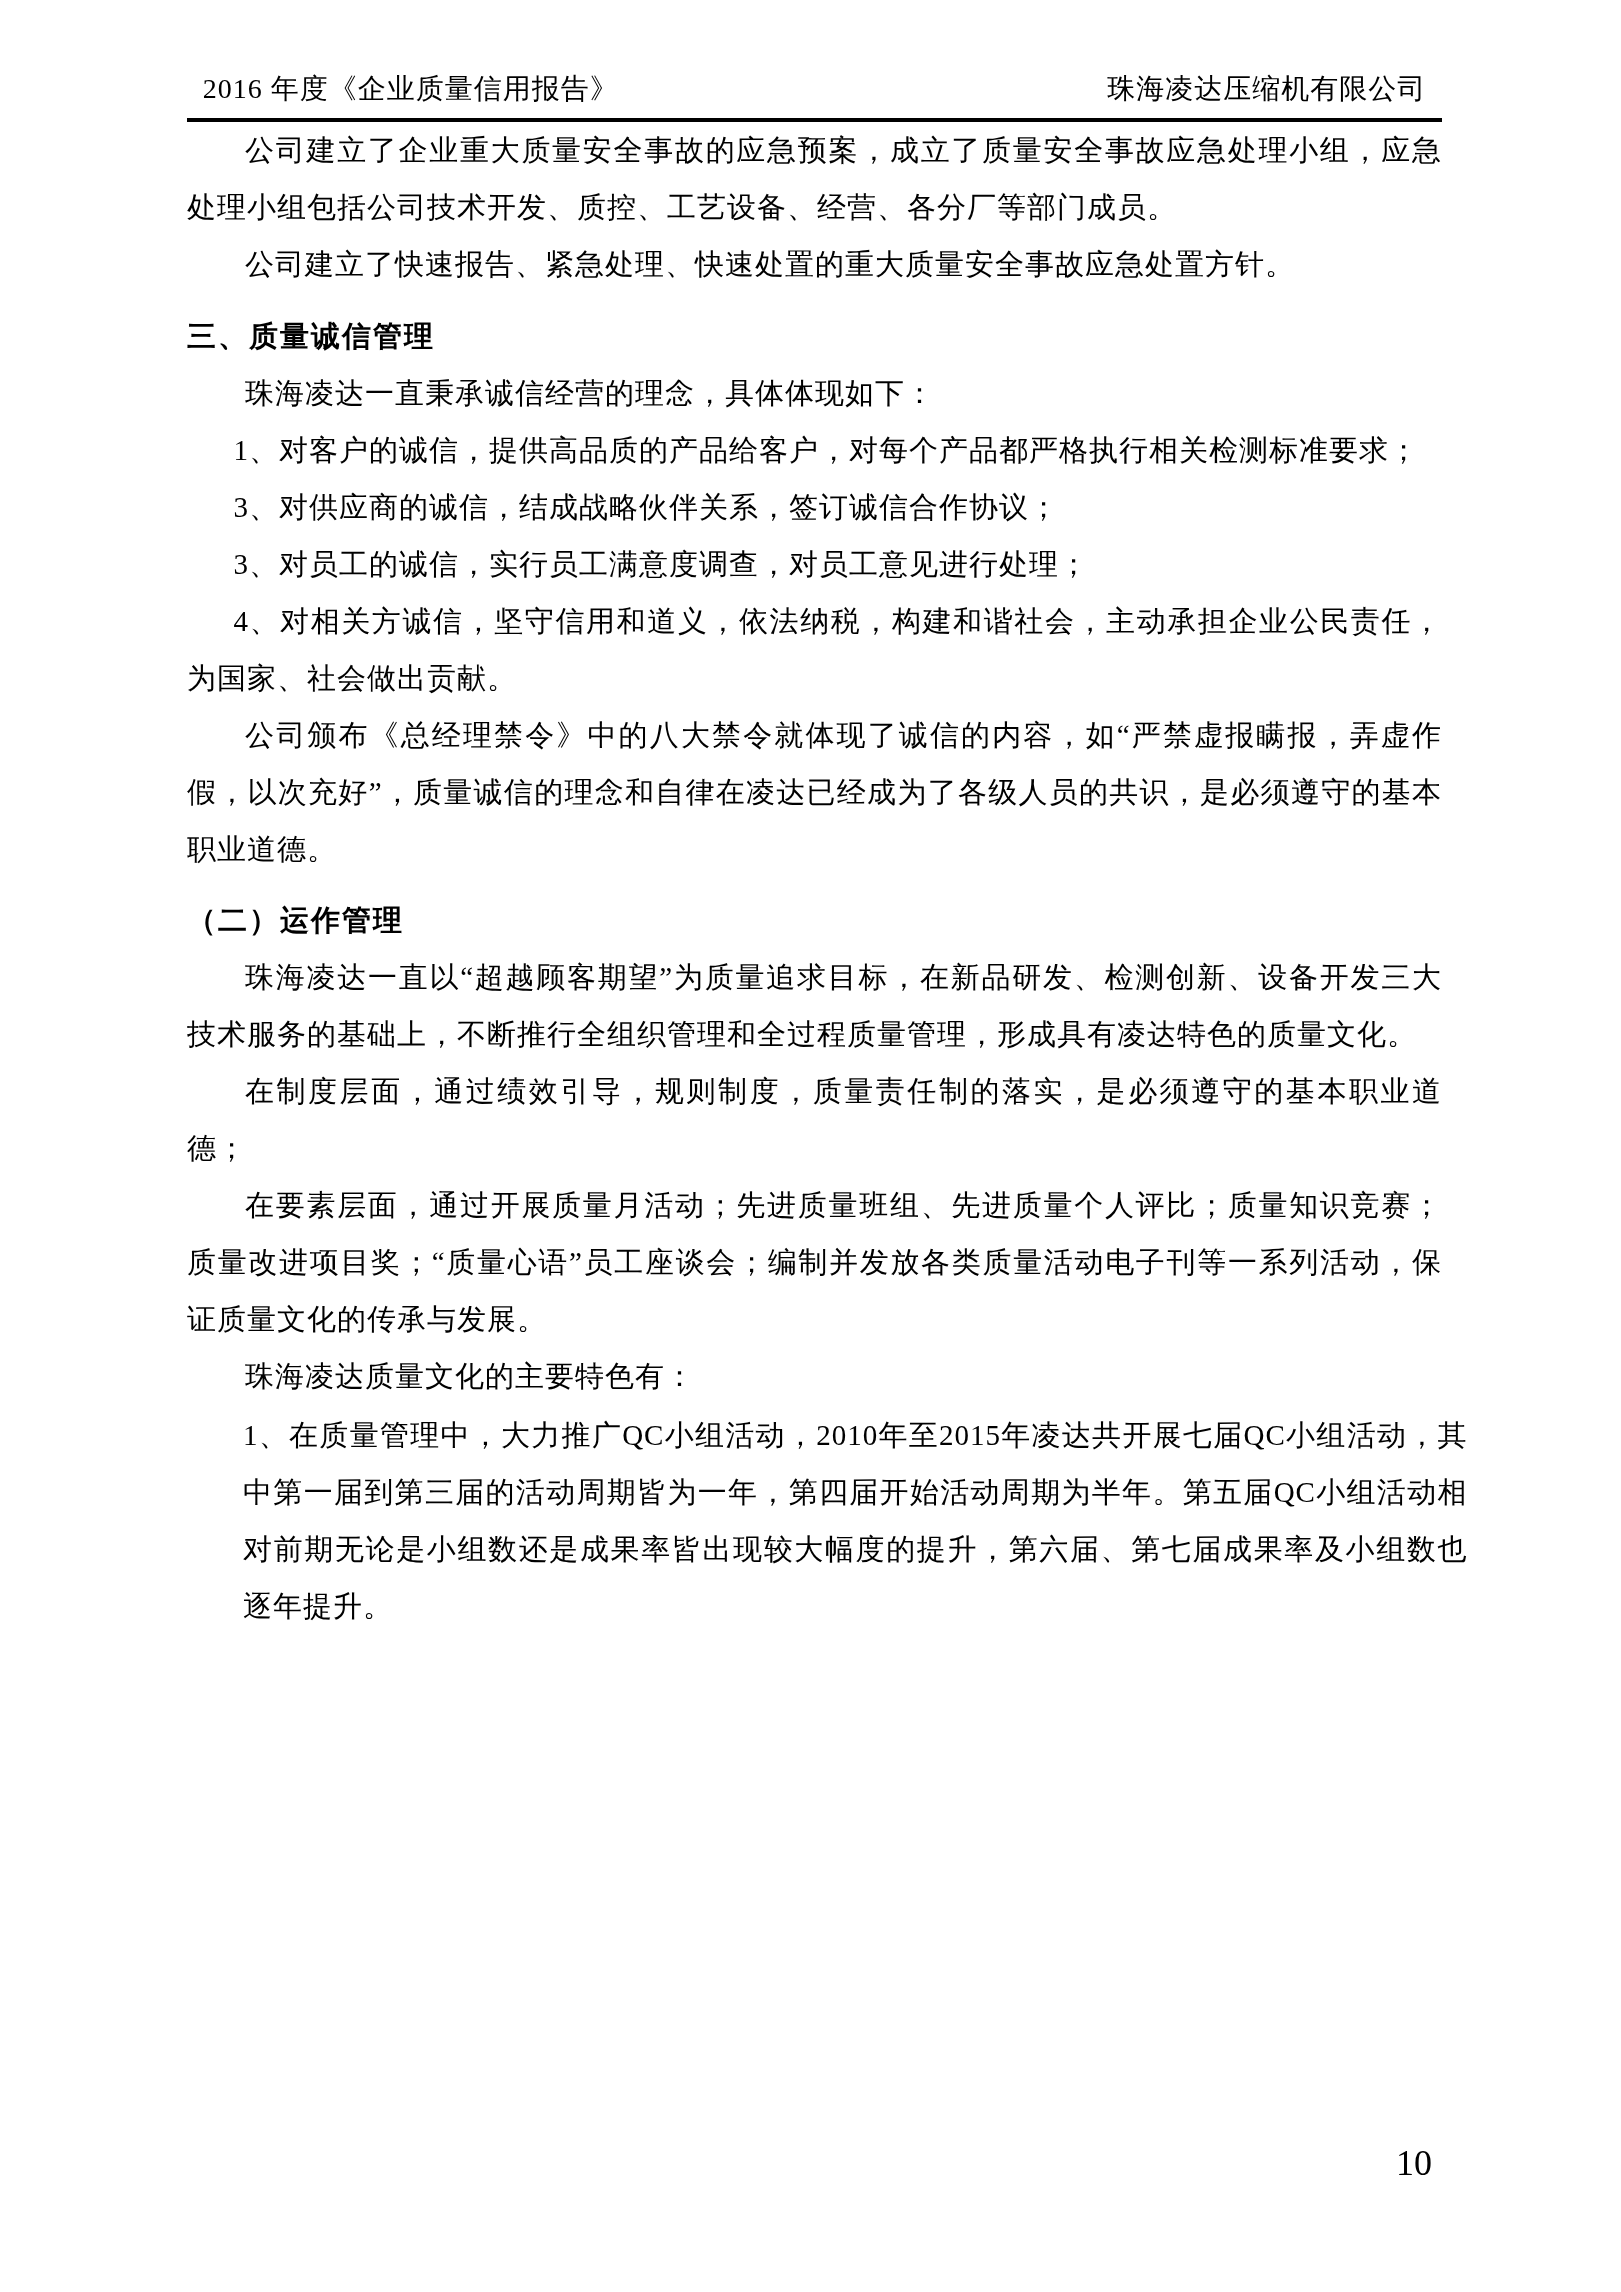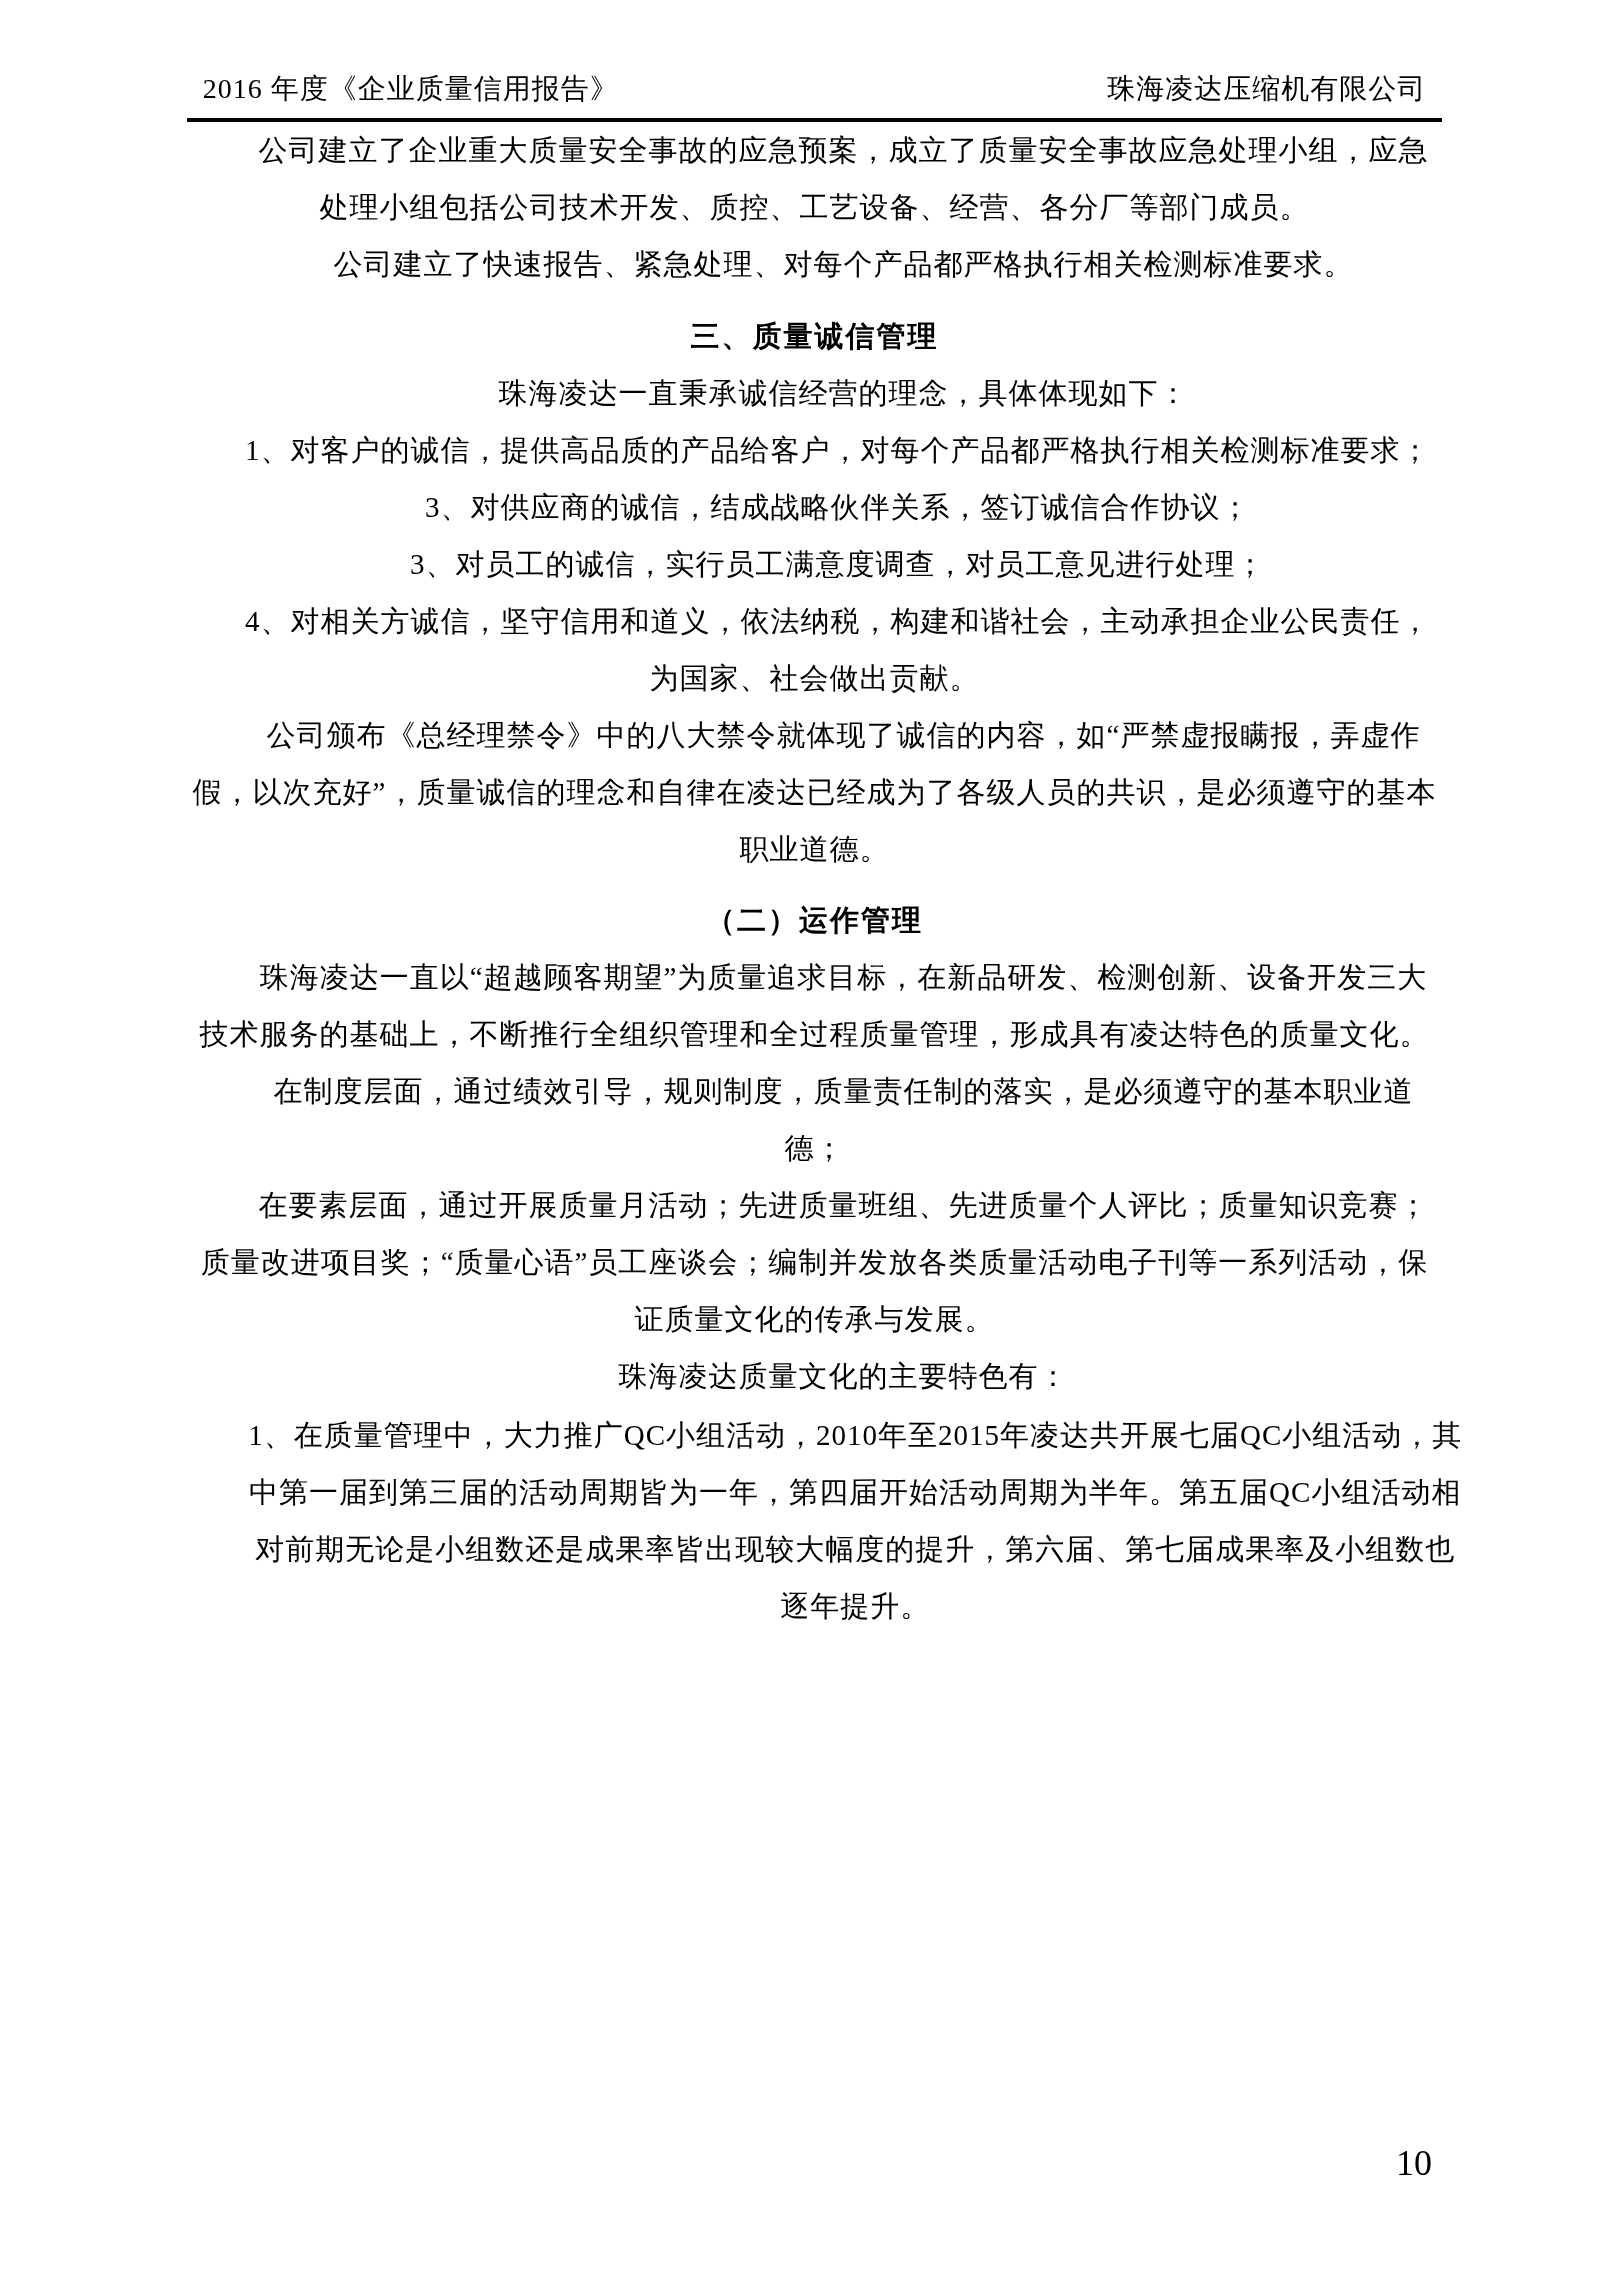--- a/index.html
+++ b/index.html
@@ -26,21 +26,21 @@
     font-size: 28px;
     padding: 0 15.7px 9.8px 15.7px;
     border-bottom: 4.9px solid #000000;
     letter-spacing: 1px;
   }
   .content {
     font-size: 29px;
     line-height: 57px;
     letter-spacing: 1px;
   }
-  .content p, .content h2, .content h3 { margin: 0; text-align: center; }
+  .content p, .content h2, .content h3 { margin: 0; }
   .p {
     text-indent: 2em;
     text-align: justify;
   }
   .li {
     text-indent: 1.6em;
     text-align: justify;
   }
   .first-block { margin-top: 23.5px; }
   .gap-sm { margin-top: 7.8px; }
@@ -75,21 +75,21 @@
 
   <header class="doc-header">
     <span>2016 年度《企业质量信用报告》</span>
     <span>珠海凌达压缩机有限公司</span>
   </header>
 
   <div class="content">
 
     <p class="p first-block">公司建立了企业重大质量安全事故的应急预案，成立了质量安全事故应急处理小组，应急处理小组包括公司技术开发、质控、工艺设备、经营、各分厂等部门成员。</p>
 
-    <p class="p gap-sm">公司建立了快速报告、紧急处理、对每个产品都严格执行相关检测标准要求。</p>
+    <p class="p gap-sm">公司建立了快速报告、紧急处理、快速处置的重大质量安全事故应急处置方针。</p>
 
     <h2 class="hsec">三、质量诚信管理</h2>
 
 
     <p class="p after-hsub">珠海凌达一直秉承诚信经营的理念，具体体现如下：</p>
 
     <p class="li">1、对客户的诚信，提供高品质的产品给客户，对每个产品都严格执行相关检测标准要求；</p>
 
     <p class="li">3、对供应商的诚信，结成战略伙伴关系，签订诚信合作协议；</p>
 

